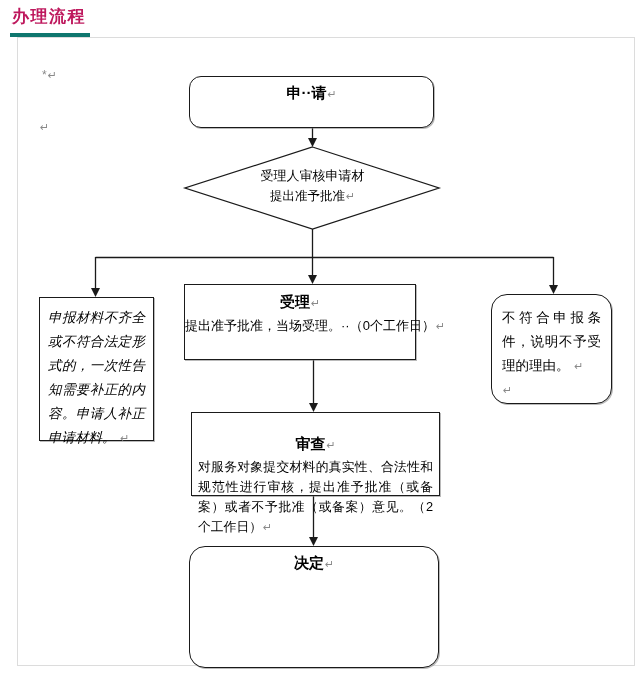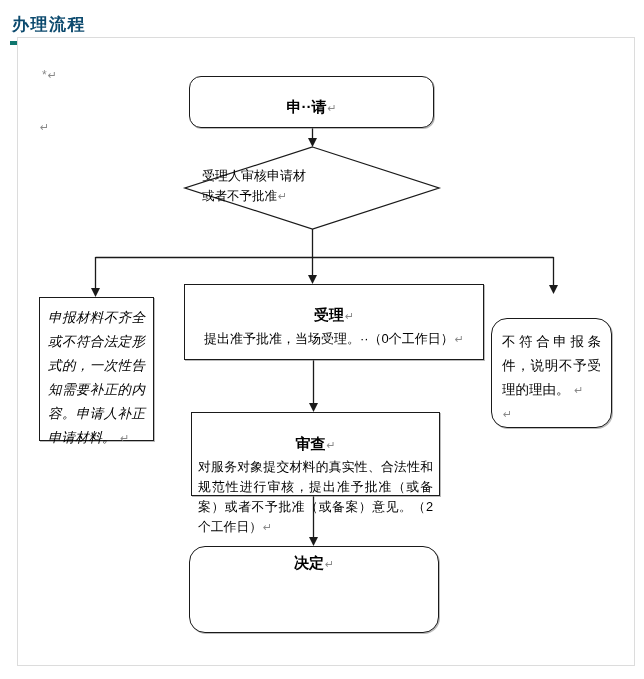--- a/index.html
+++ b/index.html
@@ -1,53 +1,53 @@
 <!DOCTYPE html>
 <html><head>
 <meta charset="utf-8">
 <style>
   html,body{margin:0;padding:0;background:#fff;}
   body{width:644px;height:679px;position:relative;overflow:hidden;
        font-family:"Liberation Sans","DejaVu Sans",sans-serif;color:#000;}
-  .page-title{position:absolute;left:10px;top:13px;font-size:17px;font-weight:bold;
-       color:#0c4a6e;letter-spacing:1.5px;padding:0 4px 5px 2px;
+  .page-title{position:absolute;left:10px;top:5px;font-size:17px;font-weight:bold;
+       color:#be185d;letter-spacing:1.5px;padding:0 4px 5px 2px;
        border-bottom:4px solid #0f766e;width:-moz-fit-content;width:fit-content;}
   .panel{position:absolute;left:17px;top:37px;width:616px;height:627px;
        border:1px solid #dcdcdc;background:#fff;}
   .panel svg{position:absolute;left:0;top:0;}
   .fbox{position:absolute;border:1.5px solid #1a1a1a;background:#fff;
        box-sizing:border-box;box-shadow:1px 1px 0 rgba(130,130,130,.55);}
   .rounded{border-radius:12px;}
   .rounded-lg{border-radius:16px;}
   .box-title{font-weight:bold;font-size:15px;line-height:23px;text-align:center;}
   .box-body{font-size:13px;}
   .rmark{color:#8a8a8a;font-size:11px;font-weight:normal;margin-left:1px;}
   .dotmark{color:#8a8a8a;font-size:12px;}
   .fmark{position:absolute;color:#8a8a8a;font-size:12px;}
 
-  .box-apply{left:171px;top:38px;width:245px;height:52px;padding-top:18px;text-align:center;}
+  .box-apply{left:171px;top:38px;width:245px;height:52px;padding-top:4px;text-align:center;}
   .box-apply .box-body{line-height:22px;font-size:13.5px;}
 
-  .diamond-text{position:absolute;left:184px;top:127px;width:221px;text-align:left;
+  .diamond-text{position:absolute;left:184px;top:127px;width:221px;text-align:center;
        font-size:13px;line-height:21px;}
   .diamond-text .l2{font-size:12.5px;}
 
   .box-supplement{left:21px;top:259px;width:115px;height:144px;padding:8px 8px 0 8px;}
   .box-supplement .box-body{font-size:13.5px;line-height:24px;text-align:justify;font-style:italic;}
 
-  .box-accept{left:166px;top:246px;width:300px;height:76px;padding-top:18px;text-align:center;}
+  .box-accept{left:166px;top:246px;width:232px;height:76px;padding-top:5px;text-align:center;}
   .box-accept .box-body{line-height:21px;white-space:nowrap;}
 
-  .box-reject{left:473px;top:256px;width:121px;height:110px;padding:11px 10px 0 10px;margin-top:24px;}
+  .box-reject{left:473px;top:256px;width:121px;height:110px;padding:11px 10px 0 10px;}
   .box-reject .box-body{font-size:13.5px;line-height:24px;text-align:justify;}
 
   .box-review{left:173px;top:374px;width:249px;height:84px;padding-top:19px;}
   .box-review .box-body{font-size:12.8px;line-height:20px;text-align:justify;padding:0 6px;}
 
-  .box-decide{left:171px;top:508px;width:250px;height:87px;padding-top:4px;}
+  .box-decide{left:171px;top:508px;width:250px;height:122px;padding-top:4px;}
   .box-decide .box-body{font-size:12.8px;line-height:21px;text-align:justify;padding:0 9px;}
 </style>
 </head>
 <body>
 
 <div class="page-title">办理流程</div>
 
 <div class="panel">
 
   <svg width="616" height="627" viewBox="0 0 616 627">
@@ -74,21 +74,21 @@
 
   <div class="fmark" style="left:24px;top:30px;"><span class="dotmark">*</span><span class="rmark">↵</span></div>
   <div class="fmark" style="left:21px;top:82px;"><span class="rmark">↵</span></div>
 
   <div class="fbox rounded box-apply">
     <div class="box-title"><span>申··请</span><span class="rmark">↵</span></div>
   </div>
 
   <div class="diamond-text">
     <div>受理人审核申请材</div>
-    <div class="l2"><span>或者不予批准</span><span class="rmark">↵</span></div>
+    <div class="l2"><span>提出准予批准</span><span class="rmark">↵</span></div>
   </div>
 
   <div class="fbox box-supplement">
     <div class="box-body"><span>申报材料不齐全或不符合法定形式的，一次性告知需要补正的内容。申请人补正申请材料。</span> <span class="rmark">↵</span></div>
   </div>
 
   <div class="fbox box-accept">
     <div class="box-title"><span>受理</span><span class="rmark">↵</span></div>
     <div class="box-body"><span>提出准予批准，当场受理。··（0个工作日）</span><span class="rmark">↵</span></div>
   </div>

